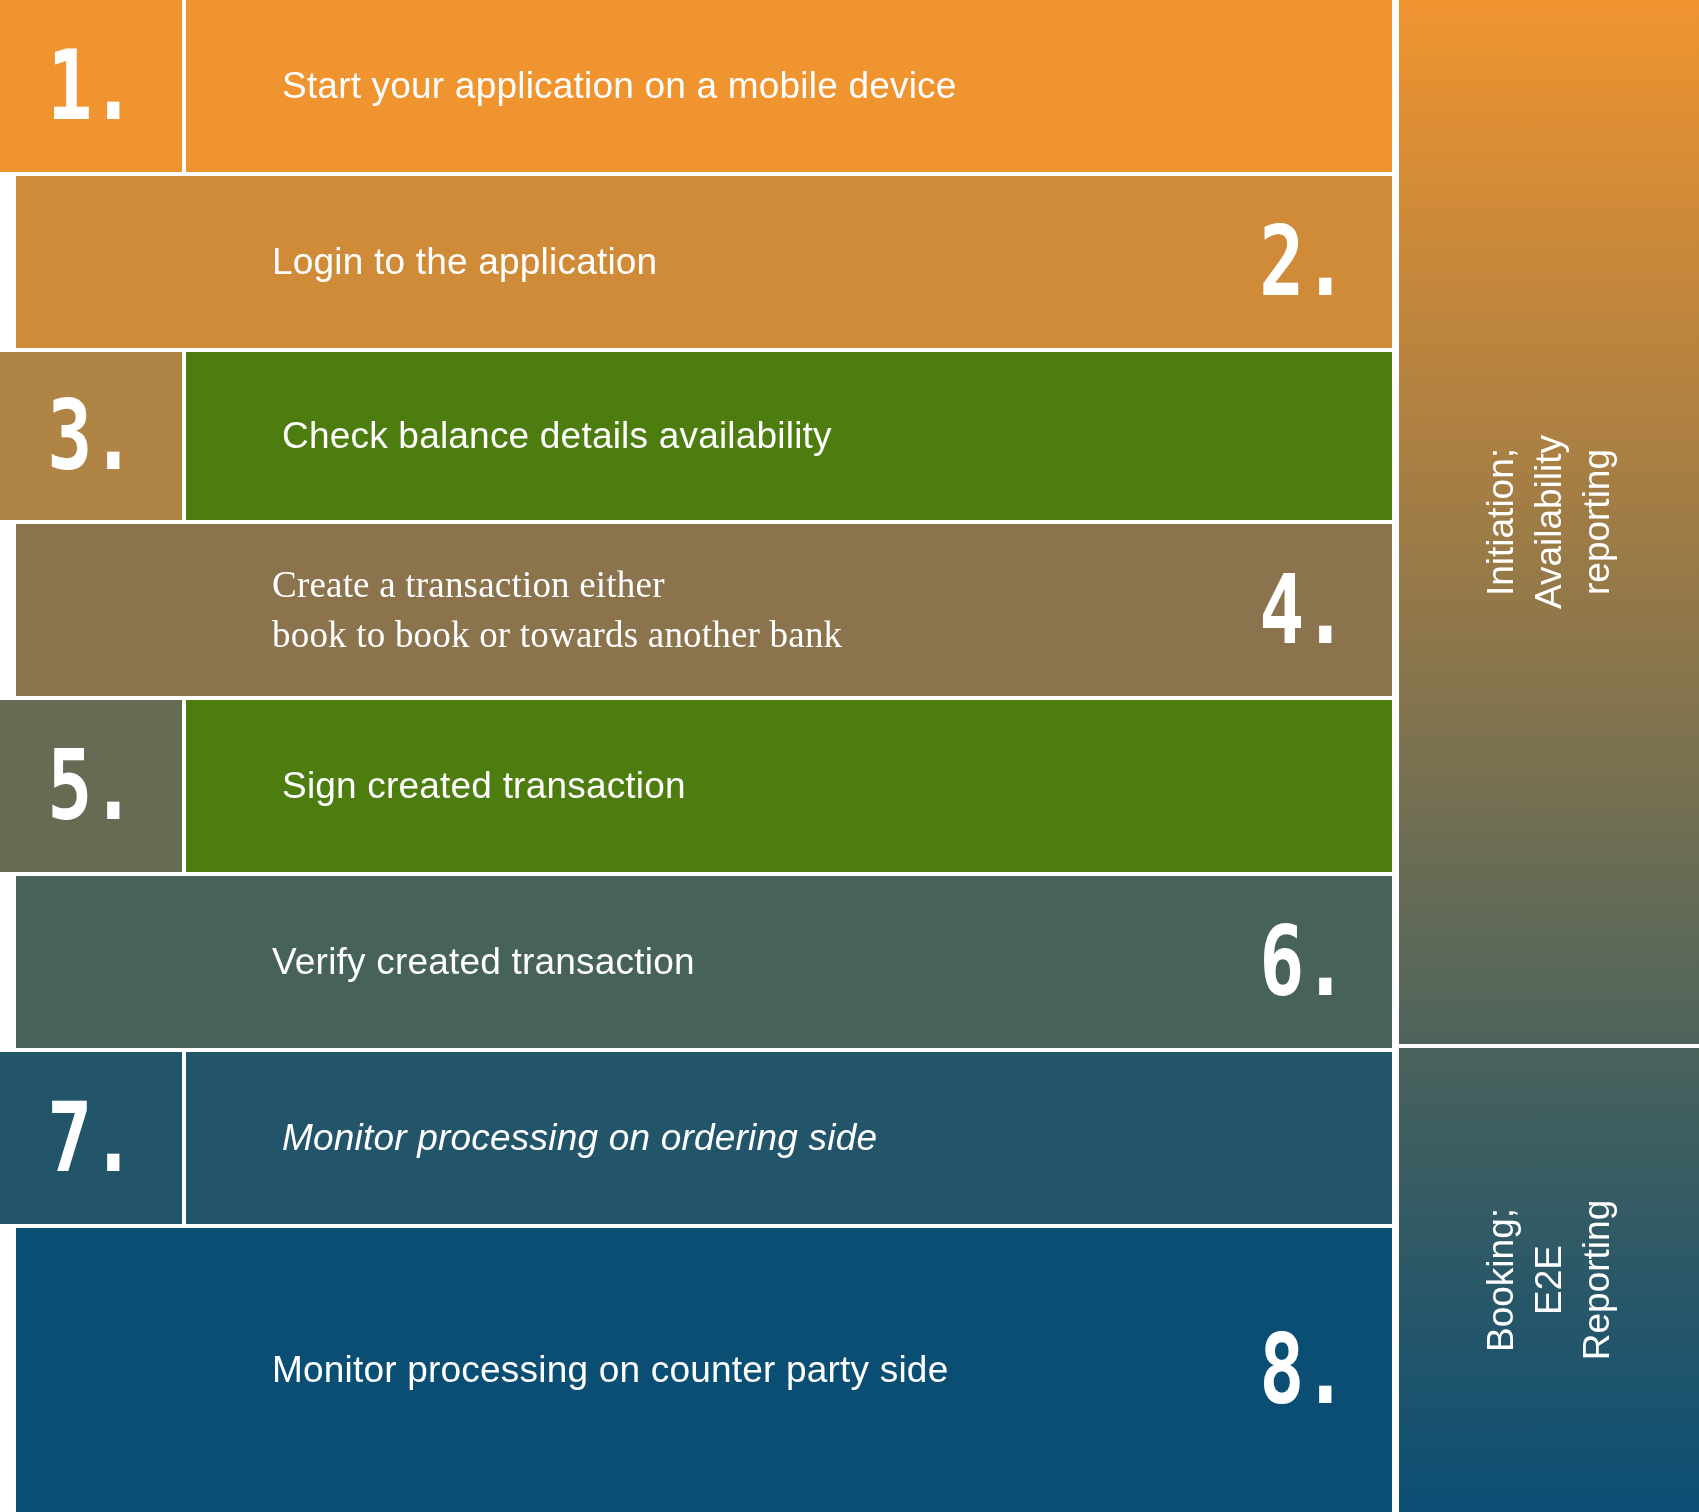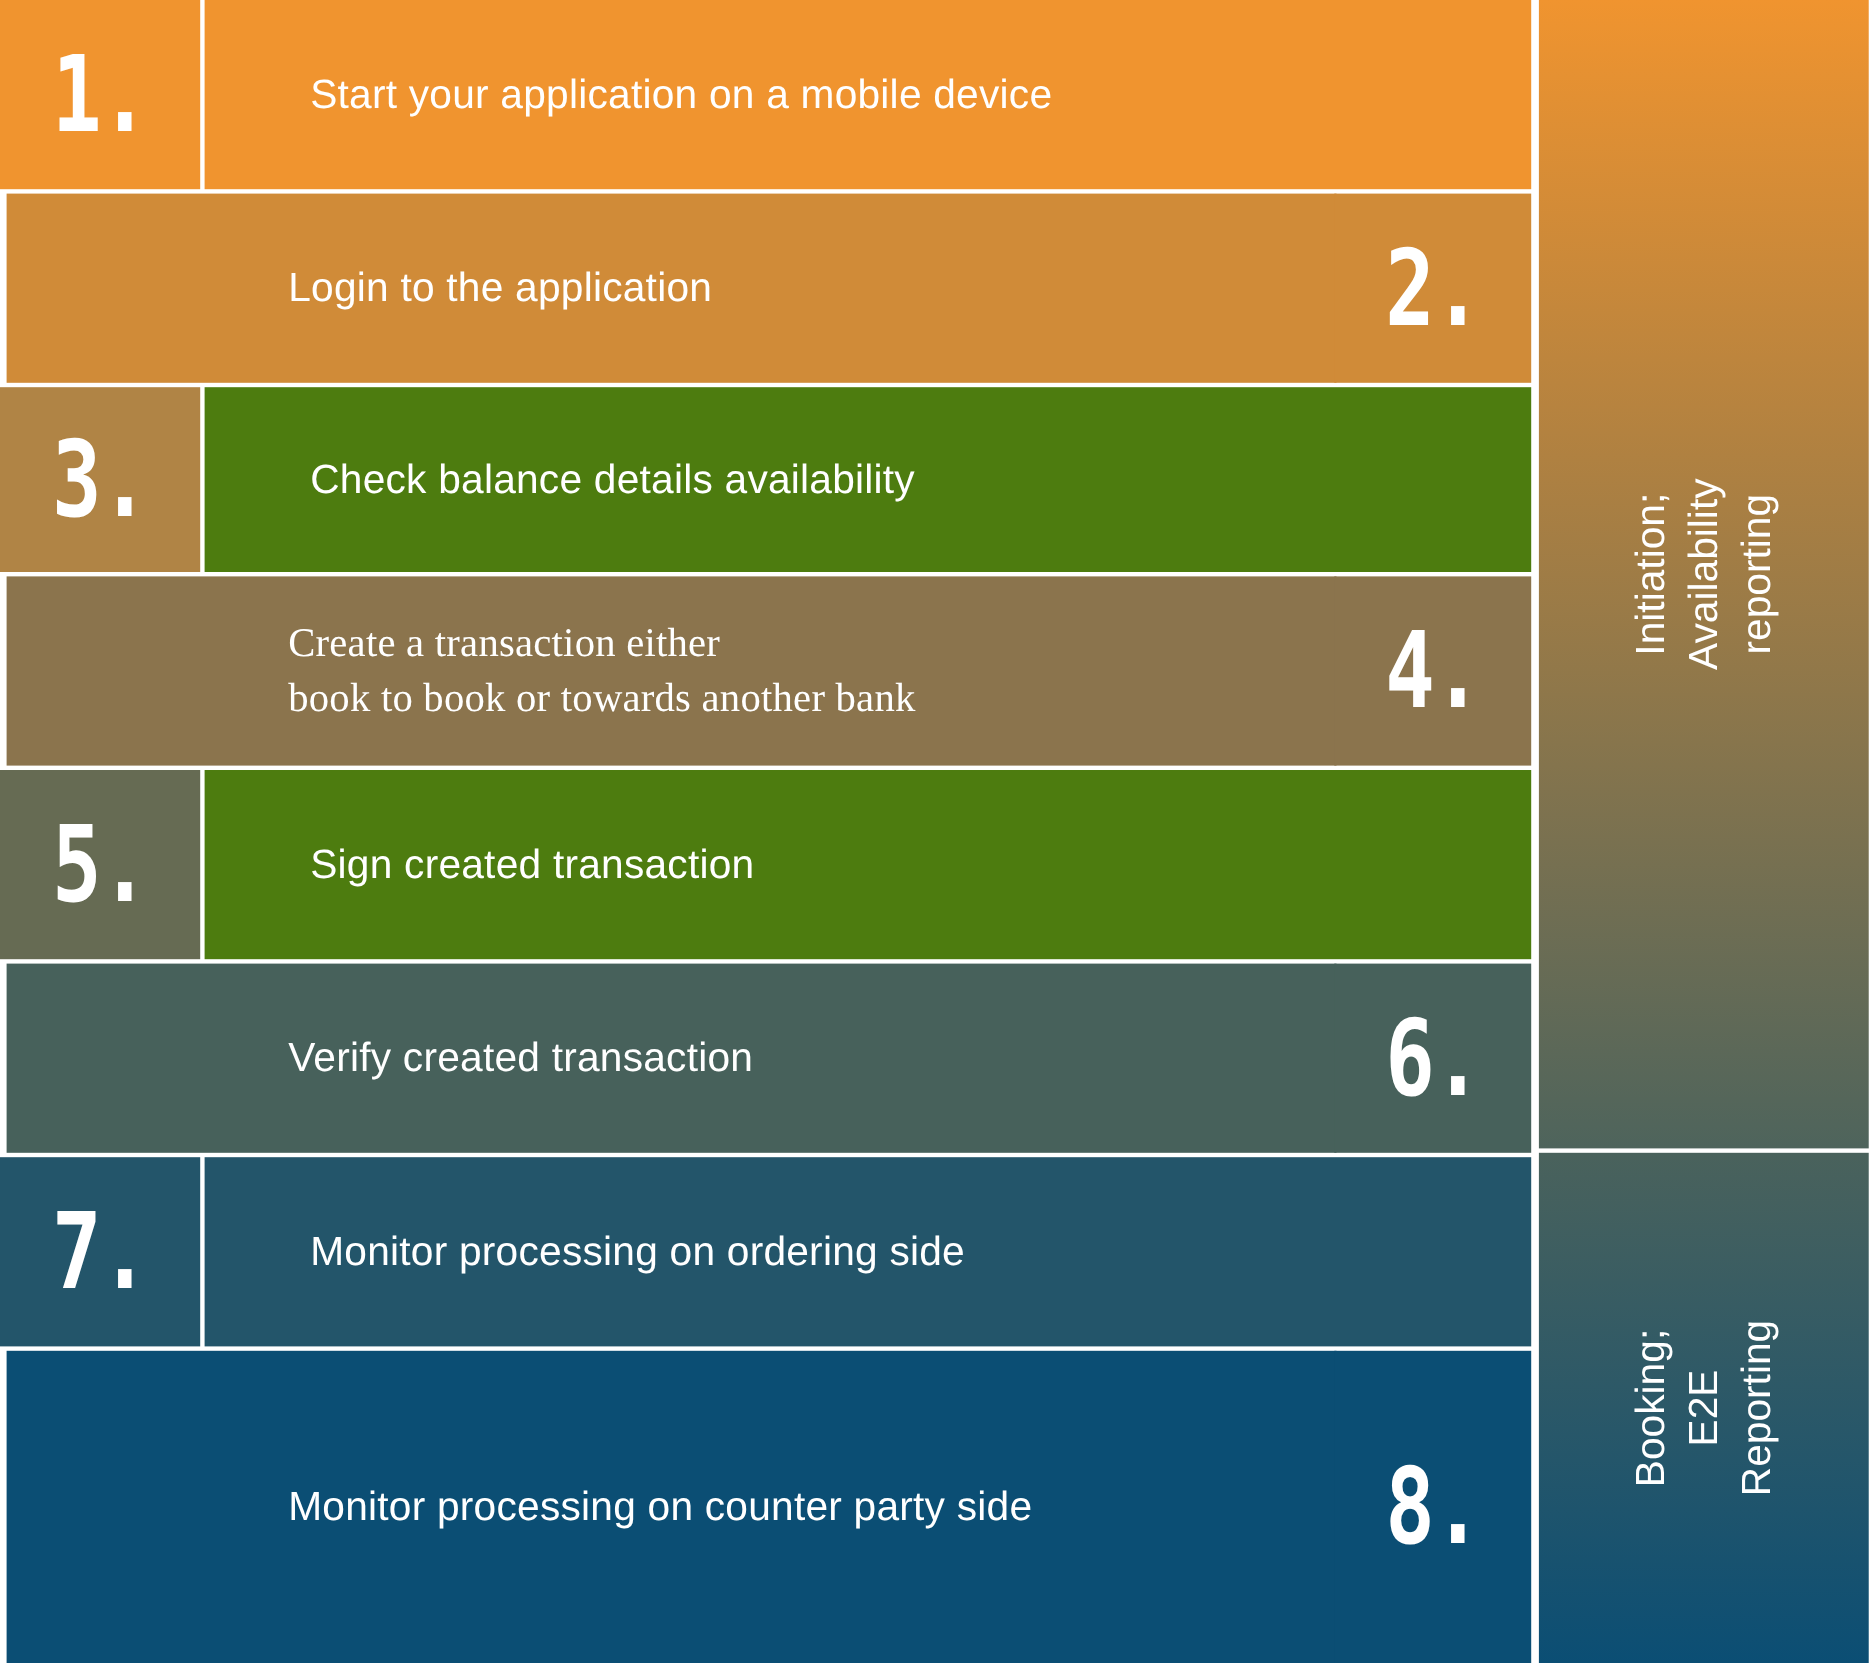--- a/index.html
+++ b/index.html
@@ -53,21 +53,21 @@
     justify-content: center;
   }
   .step-row.num-left .label-cell {
     left: 186px;
     width: 1206px;
     padding-left: 96px;
   }
 
   
   .step-row.num-right .label-cell {
-    left: 6px;
+    left: 16px;
     width: 1209px;
     padding-left: 256px;
   }
   .step-row.num-right .num-cell {
     left: 1213px;
     width: 179px;
     justify-content: center;
   }
 
   .num {
@@ -179,21 +179,21 @@
       </div>
       <div class="num-cell" style="background: rgb(71, 97, 91);">
         <span class="num">6.</span>
       </div>
     </div>
 
     <div class="step-row num-left" id="row6" style="top: 1052px; height: 172px;">
       <div class="num-cell" style="background: rgb(35, 85, 106);">
         <span class="num">7.</span>
       </div>
-      <div class="label-cell" style="background: rgb(35, 85, 106);">
+      <div class="label-cell" style="background: rgb(35, 85, 106); font-style: italic;">
         <span class="label">Monitor processing on ordering side</span>
       </div>
     </div>
 
     <div class="step-row num-right" id="row7" style="top: 1228px; height: 284px;">
       <div class="label-cell" style="background: rgb(11, 78, 116);">
         <span class="label">Monitor processing on counter party side</span>
       </div>
       <div class="num-cell" style="background: rgb(11, 78, 116);">
         <span class="num">8.</span>

